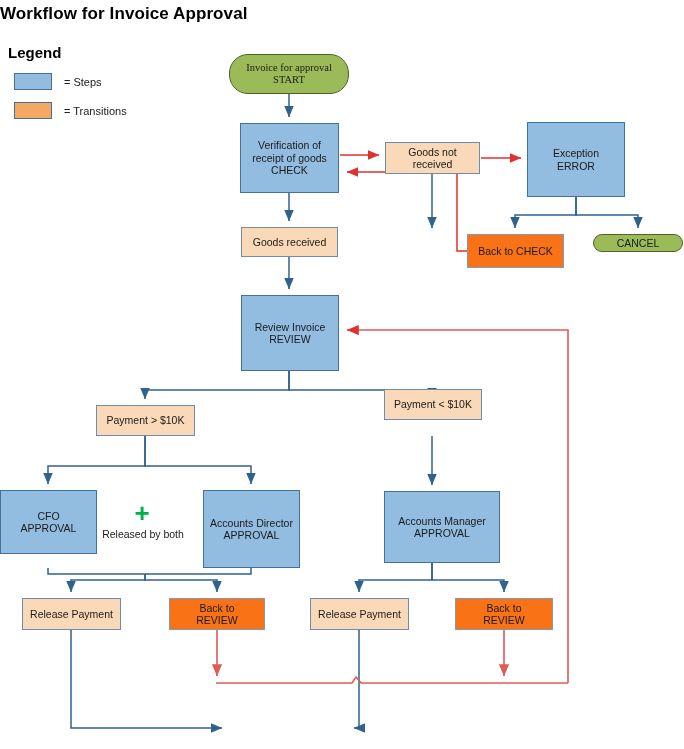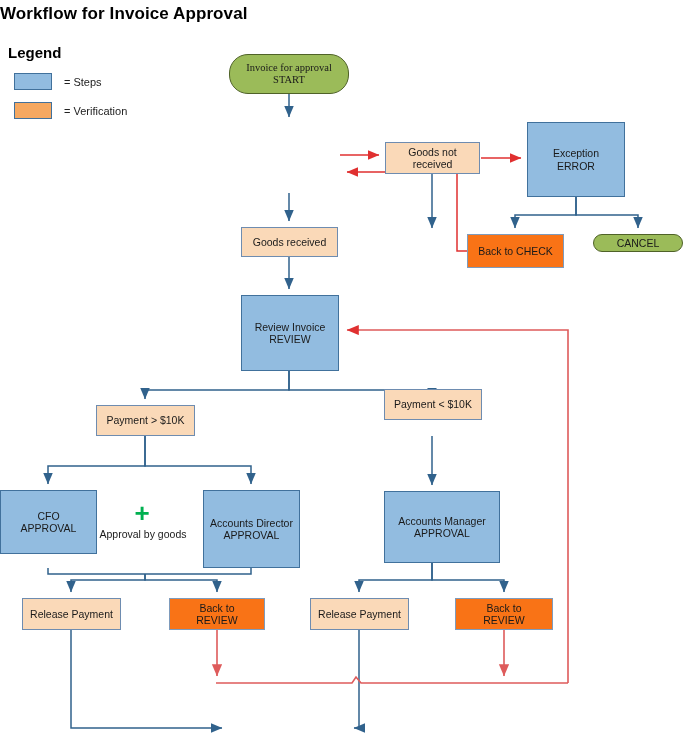--- a/index.html
+++ b/index.html
@@ -66,21 +66,21 @@
   <div id="title">Workflow for Invoice Approval</div>
 
   <div id="legend">
     <div class="legend-title">Legend</div>
     <div class="legend-row">
       <span class="legend-swatch sw-step"></span>
       <span class="legend-label">= Steps</span>
     </div>
     <div class="legend-row">
       <span class="legend-swatch sw-trans"></span>
-      <span class="legend-label">= Verification</span>
+      <span class="legend-label">= Transitions</span>
     </div>
   </div>
 
   <svg id="edges" viewBox="0 0 684 749">
     <defs>
       <marker id="ahBlue" markerWidth="9" markerHeight="9" refX="7.4" refY="3.2" orient="auto">
         <path d="M0,0 L7.6,3.2 L0,6.4 z" fill="#31628C"></path>
       </marker>
       <marker id="ahRed" markerWidth="9" markerHeight="9" refX="7.4" refY="3.2" orient="auto">
         <path d="M0,0 L7.6,3.2 L0,6.4 z" fill="#E03030"></path>
@@ -128,20 +128,23 @@
       <path d="M217,630 L217,676" marker-end="url(#ahRedSoft)"></path>
       <path d="M504,630 L504,676" marker-end="url(#ahRedSoft)"></path>
       <path d="M216,683 L352,683 L356,677 L361,683 L568,683"></path>
       <path d="M568,683 L568,330 L347,330" marker-end="url(#ahRed)"></path>
     </g>
   </svg>
 
   <div class="node terminal" style="left:229px;top:54px;width:120px;height:40px;font-family:Liberation Serif, serif;">Invoice for approval
 START</div>
 
+  <div class="node step" style="left:240px;top:123px;width:99px;height:70px;">Verification of
+receipt of goods
+CHECK</div>
 
   <div class="node transition" style="left:385px;top:142px;width:95px;height:32px;">Goods not
 received</div>
 
   <div class="node step" style="left:527px;top:122px;width:98px;height:75px;">Exception
 ERROR</div>
 
   <div class="node transition" style="left:241px;top:227px;width:97px;height:30px;">Goods received</div>
 
   <div class="node back" style="left:467px;top:234px;width:97px;height:34px;">Back to CHECK</div>
@@ -158,21 +161,21 @@
   <div class="node step" style="left:0px;top:490px;width:97px;height:64px;">CFO
 APPROVAL</div>
 
   <div class="node step" style="left:203px;top:490px;width:97px;height:78px;">Accounts Director
 APPROVAL</div>
 
   <div class="node step" style="left:384px;top:491px;width:116px;height:72px;">Accounts Manager
 APPROVAL</div>
 
   <div id="plus">+</div>
-  <div id="plus-caption">Approval by goods</div>
+  <div id="plus-caption">Released by both</div>
 
   <div class="node transition" style="left:22px;top:598px;width:99px;height:32px;">Release Payment</div>
 
   <div class="node back" style="left:169px;top:598px;width:96px;height:32px;">Back to
 REVIEW</div>
 
   <div class="node transition" style="left:310px;top:598px;width:99px;height:32px;">Release Payment</div>
 
   <div class="node back" style="left:455px;top:598px;width:98px;height:32px;">Back to
 REVIEW</div>

